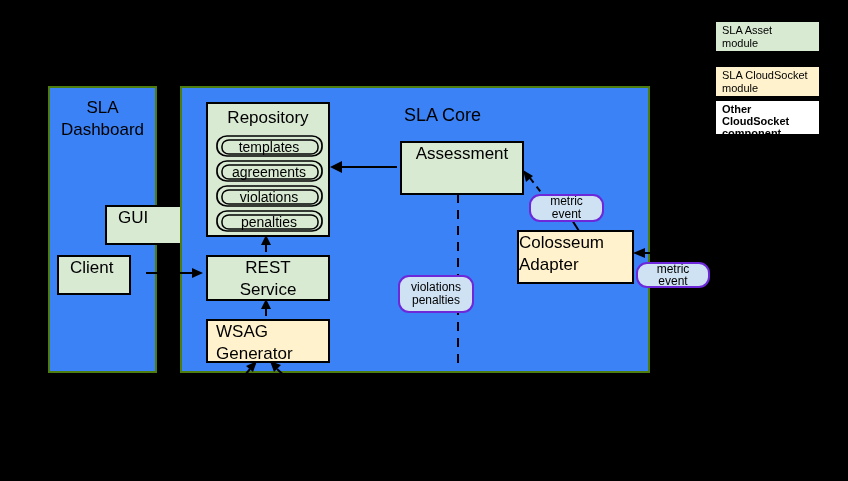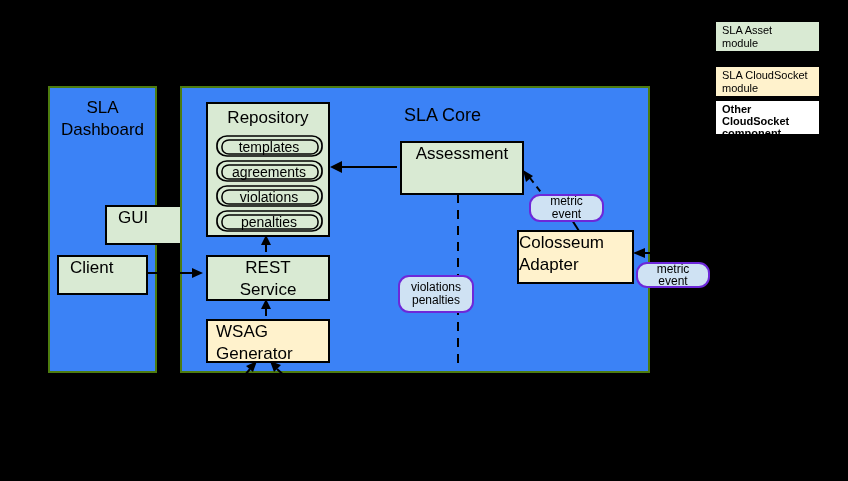--- a/index.html
+++ b/index.html
@@ -44,21 +44,21 @@
 <body>
 
 <div class="stage">
 
   <div class="panel" style="left:48px;top:86px;width:109px;height:287px;">
     <div class="panel-title">SLA
 Dashboard</div>
     <div class="node green vcenter" style="left:7px;top:117px;width:91px;height:40px;padding-left:11px;margin-left:48px;">
       <span class="node-label">GUI</span>
     </div>
-    <div class="node green vcenter" style="left:7px;top:167px;width:91px;height:40px;padding-left:11px;">
+    <div class="node green vcenter" style="left:7px;top:167px;width:74px;height:40px;padding-left:11px;">
       <span class="node-label">Client</span>
     </div>
   </div>
 
   <div class="panel" style="left:180px;top:86px;width:470px;height:287px;">
     <div style="position:absolute;left:222px;top:17px;font-size:18px;text-align:right;">SLA Core</div>
 
     <div class="node green" style="left:24px;top:14px;width:124px;height:135px;">
       <div class="repo-title">Repository</div>
       <svg class="cyl" style="top:31px;" width="107" height="22" viewBox="0 0 107 22">

